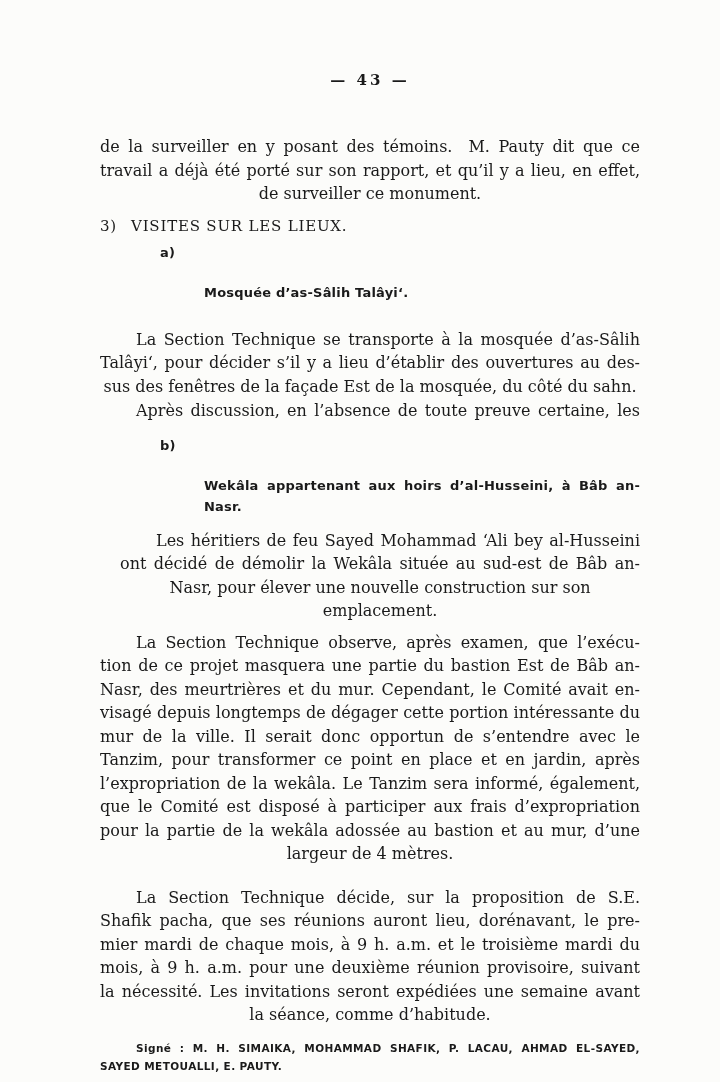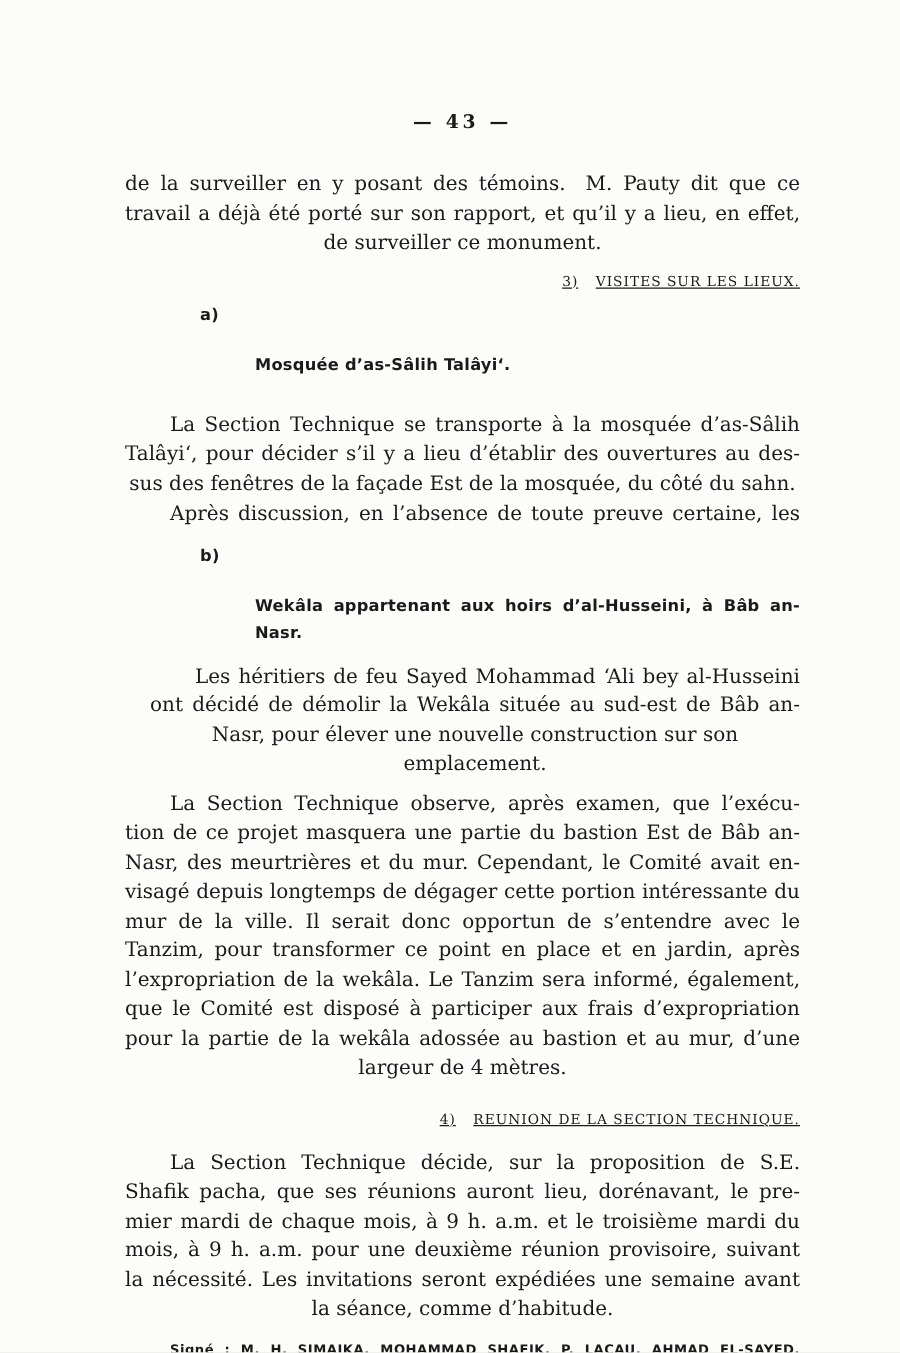--- a/index.html
+++ b/index.html
@@ -7,21 +7,21 @@
     position: relative;
     width: 720px;
     height: 1082px;
     margin: 0 auto;
     background: #fcfcfa;
     color: #1a1a1a;
     overflow: hidden;
   }
   .page-number {
     position: absolute;
-    top: 88px;
+    top: 71px;
     left: 100px;
     width: 540px;
     text-align: center;
     font-family: "DejaVu Serif", serif;
     font-size: 15px;
     font-weight: bold;
     letter-spacing: 3px;
   }
   .content {
     position: absolute;
@@ -34,26 +34,25 @@
     font-family: "DejaVu Serif", serif;
     font-size: 16px;
     line-height: 23.5px;
   }
   .para .line { text-align: justify; text-align-last: justify; }
   .para .line.last { text-align: center; text-align-last: auto; }
   .para.indent .line.first { text-indent: 36px; }
   
   .hcenter {
     font-family: "DejaVu Serif", serif;
-    font-size: 11px;
+    font-size: 15px;
     line-height: 20px;
-    text-align: right;
+    text-align: left;
     letter-spacing: 0.8px;
     white-space: nowrap;
-    text-decoration: underline;
   }
   .hcenter .hnum { margin-right: 14px; }
   
   .hitem {
     display: flex;
     padding-left: 60px;
     font-family: "DejaVu Sans", sans-serif;
     font-weight: bold;
     font-size: 13px;
     line-height: 21px;
@@ -129,21 +128,20 @@
         <div class="line">tion de ce projet masquera une partie du bastion Est de Bâb an-</div>
         <div class="line">Nasr, des meurtrières et du mur. Cependant, le Comité avait en-</div>
         <div class="line">visagé depuis longtemps de dégager cette portion intéressante du</div>
         <div class="line">mur de la ville. Il serait donc opportun de s’entendre avec le</div>
         <div class="line">Tanzim, pour transformer ce point en place et en jardin, après</div>
         <div class="line">l’expropriation de la wekâla. Le Tanzim sera informé, également,</div>
         <div class="line">que le Comité est disposé à participer aux frais d’expropriation</div>
         <div class="line">pour la partie de la wekâla adossée au bastion et au mur, d’une</div>
         <div class="line last">largeur de 4 mètres.</div>
       </div>
-      <div class="hcenter"><span class="hnum">4)</span><span class="htitle">REUNION DE LA SECTION TECHNIQUE.</span></div>
       <div class="para indent">
         <div class="line first">La Section Technique décide, sur la proposition de S.E.</div>
         <div class="line">Shafik pacha, que ses réunions auront lieu, dorénavant, le pre-</div>
         <div class="line">mier mardi de chaque mois, à 9 h. a.m. et le troisième mardi du</div>
         <div class="line">mois, à 9 h. a.m. pour une deuxième réunion provisoire, suivant</div>
         <div class="line">la nécessité. Les invitations seront expédiées une semaine avant</div>
         <div class="line last">la séance, comme d’habitude.</div>
       </div>
       <div class="sig">
         <div class="line first">Signé : M. H. SIMAIKA, MOHAMMAD SHAFIK, P. LACAU, AHMAD EL-SAYED,</div>

